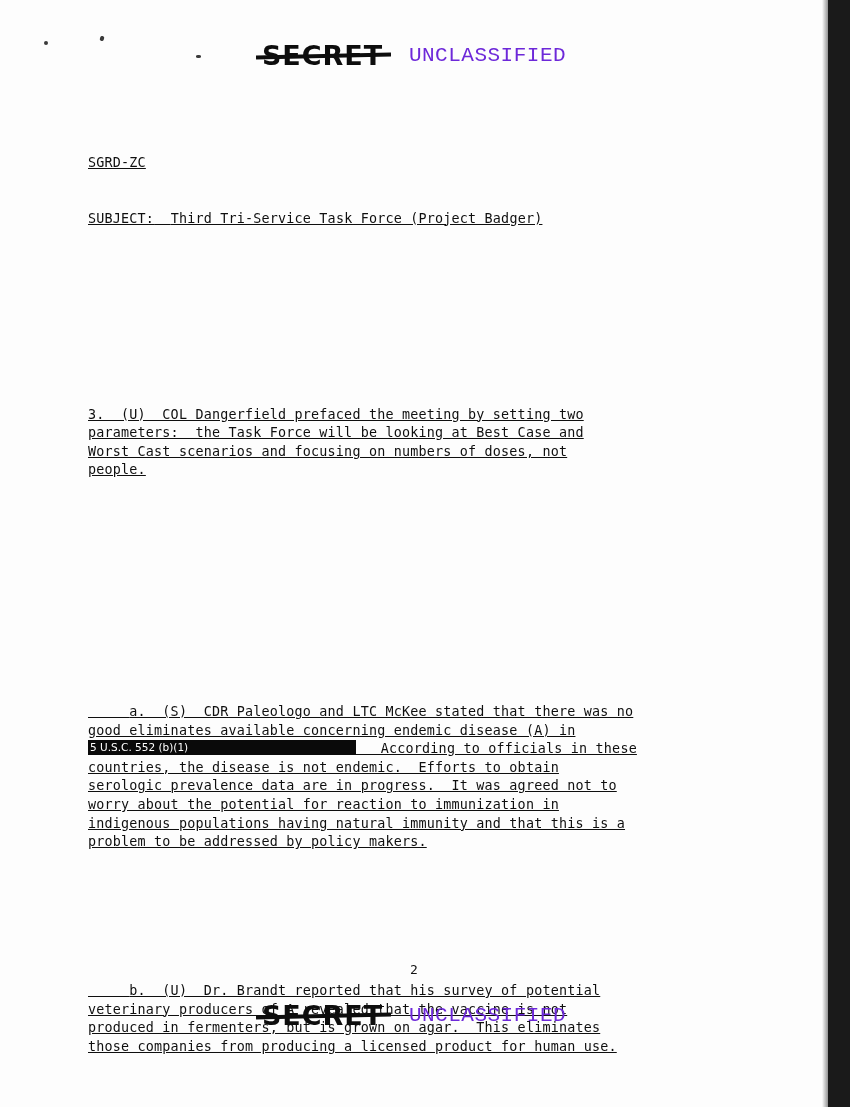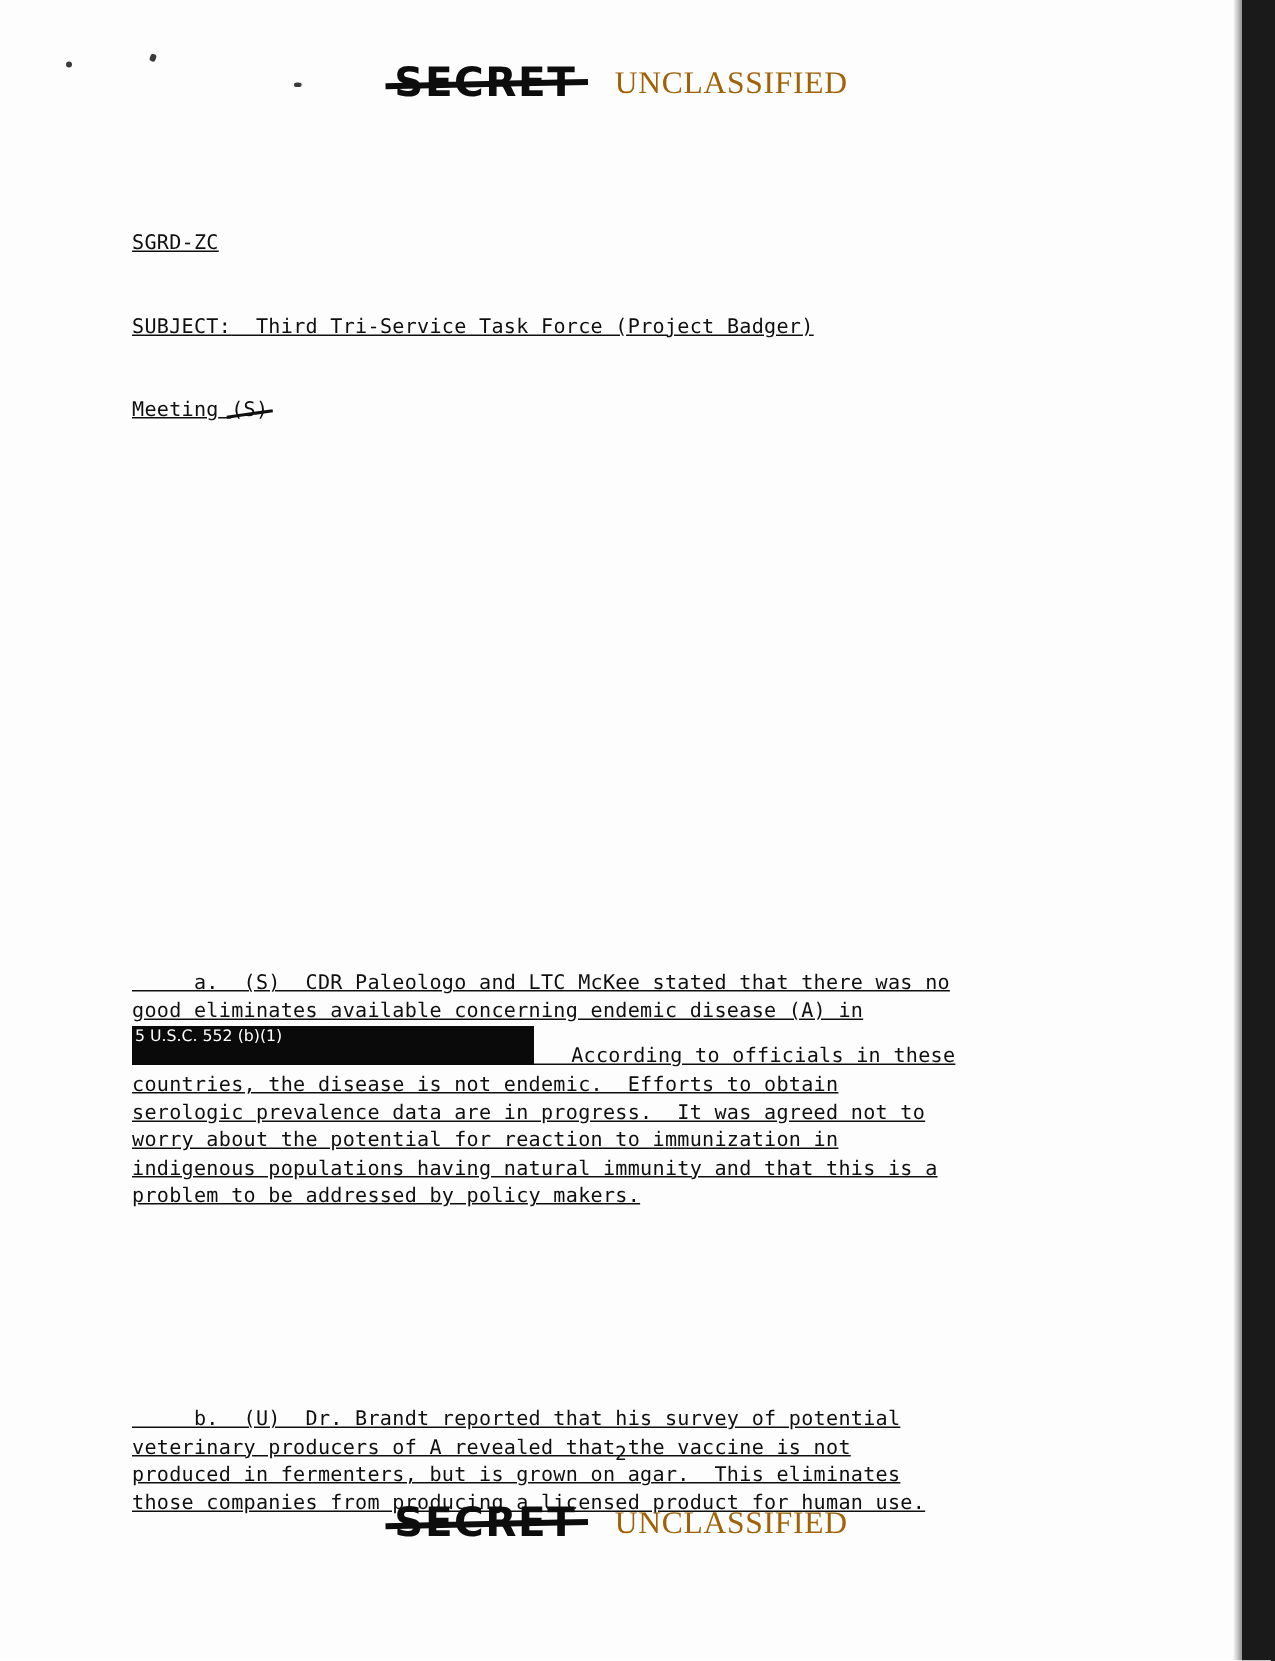--- a/index.html
+++ b/index.html
@@ -74,24 +74,24 @@
     position: absolute;
     left: -6px;
     right: -8px;
     top: 50%;
     height: 4px;
     background: #0d0d0d;
     transform: translateY(-2px) rotate(-1.2deg);
   }
   .unclass-word {
     display: inline-block;
-    font-family: Liberation Serif, serif;
+    font-family: Liberation Mono, monospace;
     font-size: 21px;
     letter-spacing: 0.5px;
-    color: #a16207;
+    color: #6d28d9;
     margin-left: 16px;
     vertical-align: middle;
   }
   .class-banner.bottom .secret-word { font-size: 27px; }
   .class-banner.bottom .unclass-word { font-size: 21px; }
 
   
   .doc {
     position: absolute;
     left: 88px;
@@ -109,21 +109,21 @@
   .gap-half { height: 10px; }
 
   .redaction {
     display: inline-block;
     position: relative;
     background: #0a0a0a;
     color: #ffffff;
     font-family: "DejaVu Sans", "Liberation Sans", sans-serif;
     font-size: 10.5px;
     line-height: 15px;
-    height: 26px;
+    height: 15px;
     padding: 0 2px 0 2px;
     width: 268px;
     box-sizing: border-box;
     vertical-align: -2px;
     letter-spacing: 0;
     white-space: nowrap;
     overflow: hidden;
   }
 
   .strike-s {
@@ -165,25 +165,28 @@
       <span>SECRET</span>
       <span class="strike"></span>
     </span>
     <span class="unclass-word">UNCLASSIFIED</span>
   </div>
 
   <div class="doc">
 
     <div class="para">SGRD-ZC</div>
     <div class="para"><span>SUBJECT:</span>  <span>Third Tri-Service Task Force (Project Badger)</span></div>
-    <div class="para"><span>Meeting</span> <span class="strike-s">(S)</span></div>
 
     <div class="gap"></div>
     <div class="gap-half"></div>
 
+    <div class="para">3.  (U)  COL Dangerfield prefaced the meeting by setting two
+parameters:  the Task Force will be looking at Best Case and
+Worst Cast scenarios and focusing on numbers of doses, not
+people.</div>
 
     <div class="gap"></div>
 
 
     <div class="gap"></div>
 
     <div class="para"><span>     a.  (S)  CDR Paleologo and LTC McKee stated that there was no
 good eliminates available concerning endemic disease (A) in</span>
 <span class="redaction">5 U.S.C. 552 (b)(1)</span><span>   According to officials in these
 countries, the disease is not endemic.  Efforts to obtain

